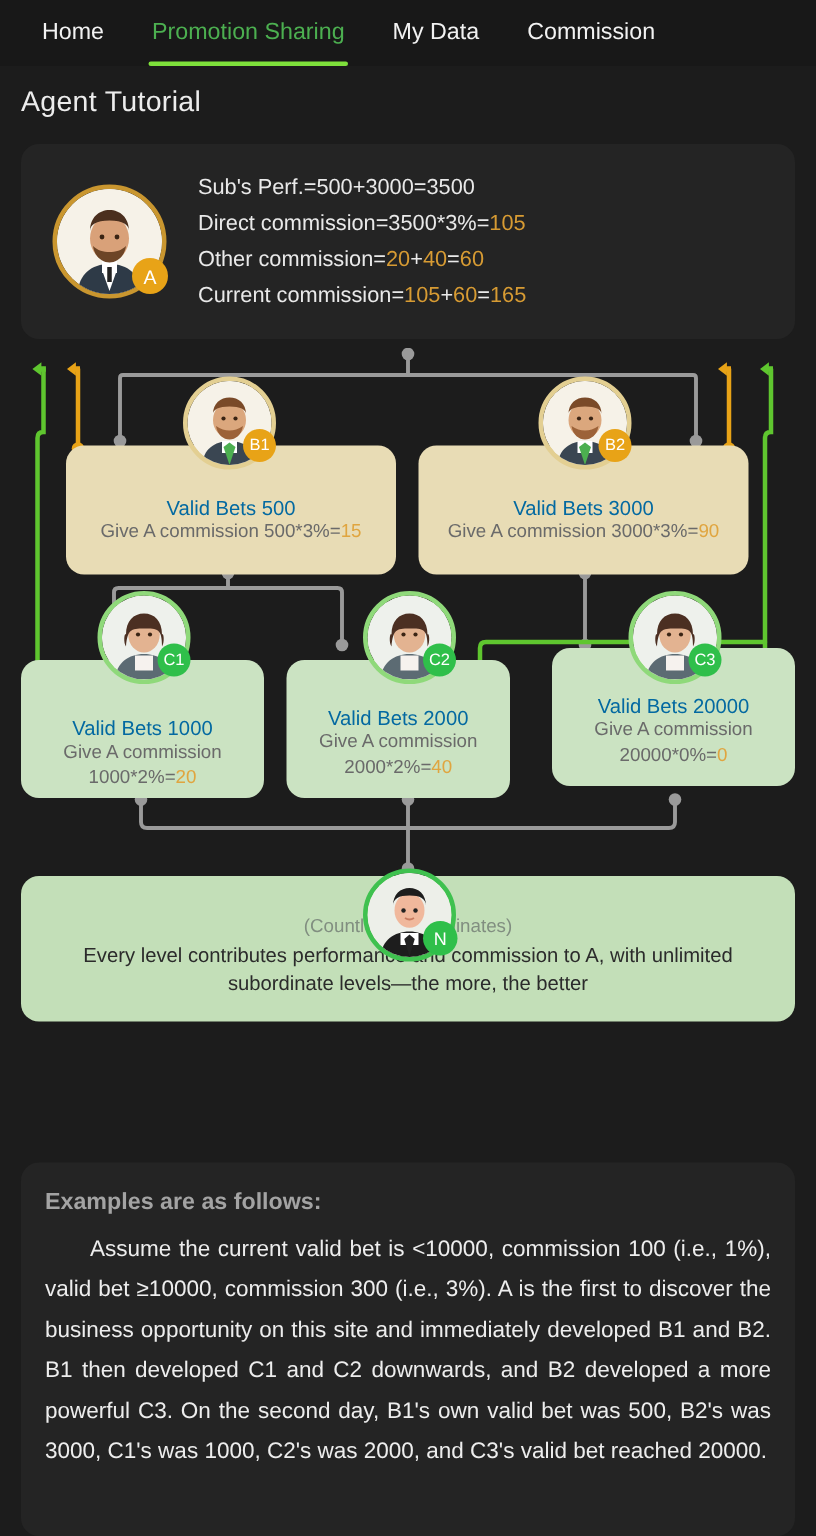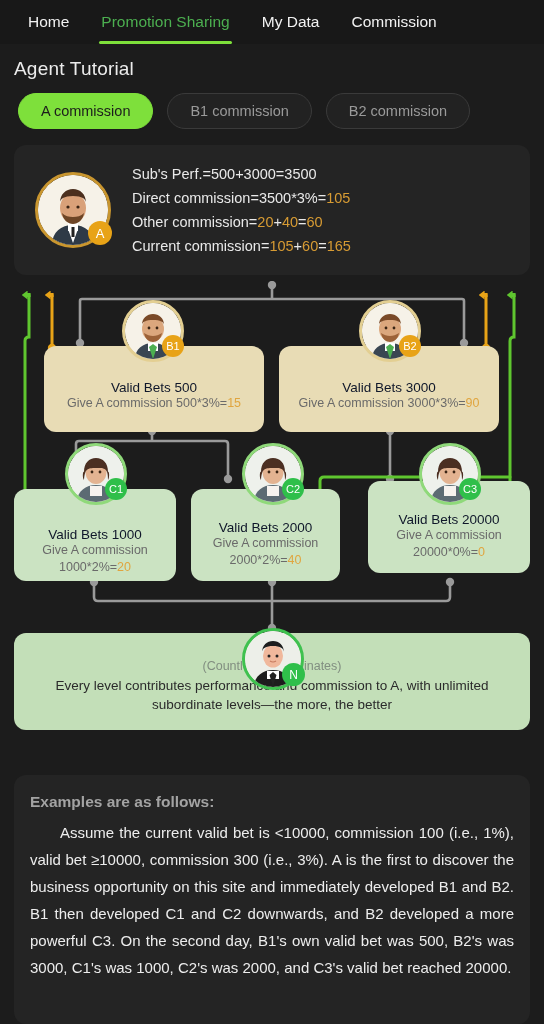--- a/index.html
+++ b/index.html
@@ -115,21 +115,21 @@
 
   .node-box {
     position: absolute;
     border-radius: 12px;
     text-align: center;
     display: flex; flex-direction: column; justify-content: center;
     align-items: center;
   }
   .node-box.b { background: #e8dcb5; }
   .node-box.c { background: #cbe3c2; }
-  .node-box .t1 { font-size: 13.5px; color: #0f172a; }
+  .node-box .t1 { font-size: 13.5px; color: #0369a1; }
   .node-box .t2 { font-size: 12.5px; color: #6a6a6a; line-height: 17px; padding: 0 10px; }
 
   .node-avatar { position: absolute; z-index: 5; }
 
   
   .greenpanel {
     position: absolute;
     left: 14px; right: 14px;
     background: #c3dfb8;
     border-radius: 12px;
@@ -166,31 +166,20 @@
     <div class="navitem">
       <span>My Data</span>
     </div>
     <div class="navitem">
       <span>Commission</span>
     </div>
   </div>
 
   <div class="page-title">Agent Tutorial</div>
 
-  <div class="pillrow">
-    <div class="pill active">
-      <span>A commission</span>
-    </div>
-    <div class="pill">
-      <span>B1 commission</span>
-    </div>
-    <div class="pill">
-      <span>B2 commission</span>
-    </div>
-  </div>
 
   <div class="summary">
     <div class="avatar-wrap">
       <div class="avatar" style="width:70px;height:70px;">
         <div class="ring" style="border:3px solid #c9962f;"></div>
         <div class="photo">
           <svg viewBox="0 0 70 70" width="70" height="70" aria-hidden="true">
             <circle cx="35" cy="35" r="35" fill="#f6f2e8"></circle>
             <path d="M14 70c0-13 9-20 21-20s21 7 21 20z" fill="#2e3a47"></path>
             <path d="M30 48h10v8H30z" fill="#fff"></path>

